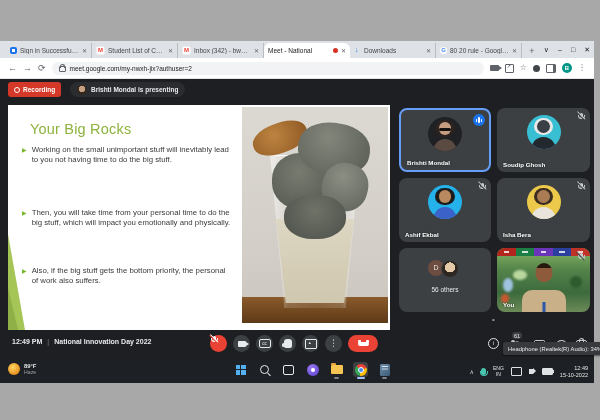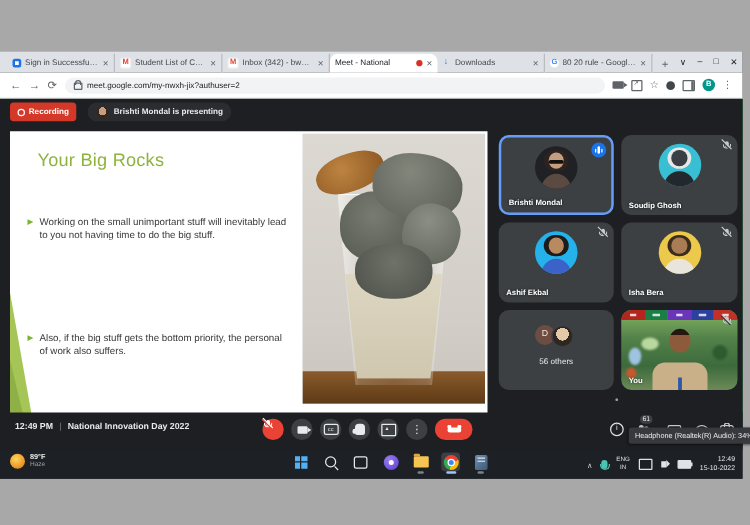--- a/index.html
+++ b/index.html
@@ -53,21 +53,21 @@
   .recdot2{width:6px;height:6px;border-radius:50%;border:1.5px solid #fff;box-sizing:border-box;background:#d33828;}
   .prespill{position:absolute;left:70px;top:3px;height:15px;background:#2b2c2f;border-radius:8px;display:flex;align-items:center;gap:4px;padding:0 7px;color:#e8eaed;font-size:6.5px;font-weight:bold;}
   .pav{width:10px;height:10px;border-radius:50%;background:radial-gradient(circle at 50% 40%,#c59d80 0 40%,#33281f 41%);}
 
   
   .slide{position:absolute;left:8px;top:26px;width:382px;height:247px;background:#fff;overflow:hidden;}
   .stitle{position:absolute;left:22px;top:16px;font-size:14.5px;color:#8db33c;letter-spacing:0.2px;}
   .bullet{position:absolute;left:14px;width:212px;display:flex;gap:5px;}
   .bmark{color:#76b82a;font-size:6px;line-height:10px;flex:0 0 auto;}
   .btext{font-size:7.8px;color:#3a3a3a;line-height:1.28;}
-  .b1{top:68px;} .b2{top:103px;} .b3{top:161px;}
+  .b1{top:40px;} .b2{top:103px;} .b3{top:161px;}
   .corner1{position:absolute;left:0;bottom:0;width:36px;height:118px;background:#a5c557;clip-path:polygon(0 0,58% 100%,0 100%);}
   .corner2{position:absolute;left:0;bottom:0;width:22px;height:64px;background:#8fb046;clip-path:polygon(0 0,70% 100%,0 100%);}
   .navdots{position:absolute;left:12px;bottom:3px;display:flex;gap:3px;}
   .navdots span{width:5px;height:5px;border-radius:50%;border:0.5px solid #c9c9c9;color:#c9c9c9;font-size:3.5px;line-height:5px;text-align:center;}
 
   
   .photo{position:absolute;left:234px;top:2px;width:146px;height:216px;background:linear-gradient(180deg,#dcd8d2 0%,#d2cec7 70%,#c9c4bc 100%);overflow:hidden;}
   .table{position:absolute;left:0;bottom:0;width:100%;height:26px;background:linear-gradient(180deg,#8a5a2b,#5d3a17);}
   .glass{position:absolute;left:28px;top:48px;width:90px;height:152px;clip-path:polygon(0 0,100% 0,84% 100%,16% 100%);background:linear-gradient(90deg,rgba(255,255,255,.55),rgba(235,235,235,.18) 20%,rgba(255,255,255,.1) 50%,rgba(235,235,235,.18) 80%,rgba(255,255,255,.55));border-top:1.5px solid rgba(255,255,255,.8);}
   .sand{position:absolute;left:30px;top:112px;width:86px;height:84px;clip-path:polygon(5% 0,95% 0,84% 100%,16% 100%);background:linear-gradient(180deg,#ddd6c2,#cfc7ae);}
@@ -269,20 +269,24 @@
         <span class="pav"></span>
         <span>Brishti Mondal is presenting</span>
       </div>
 
       <div class="slide">
         <div class="stitle">Your Big Rocks</div>
         <div class="bullet b1">
           <span class="bmark">▶</span>
           <span class="btext">Working on the small unimportant stuff will inevitably lead to you not having time to do the big stuff.</span>
         </div>
+        <div class="bullet b2">
+          <span class="bmark">▶</span>
+          <span class="btext">Then, you will take time from your personal time to do the big stuff, which will impact you emotionally and physically.</span>
+        </div>
         <div class="bullet b3">
           <span class="bmark">▶</span>
           <span class="btext">Also, if the big stuff gets the bottom priority, the personal of work also suffers.</span>
         </div>
         <div class="corner1"></div>
         <div class="corner2"></div>
         <div class="navdots">
           <span></span>
             <span></span>
             <span></span>

